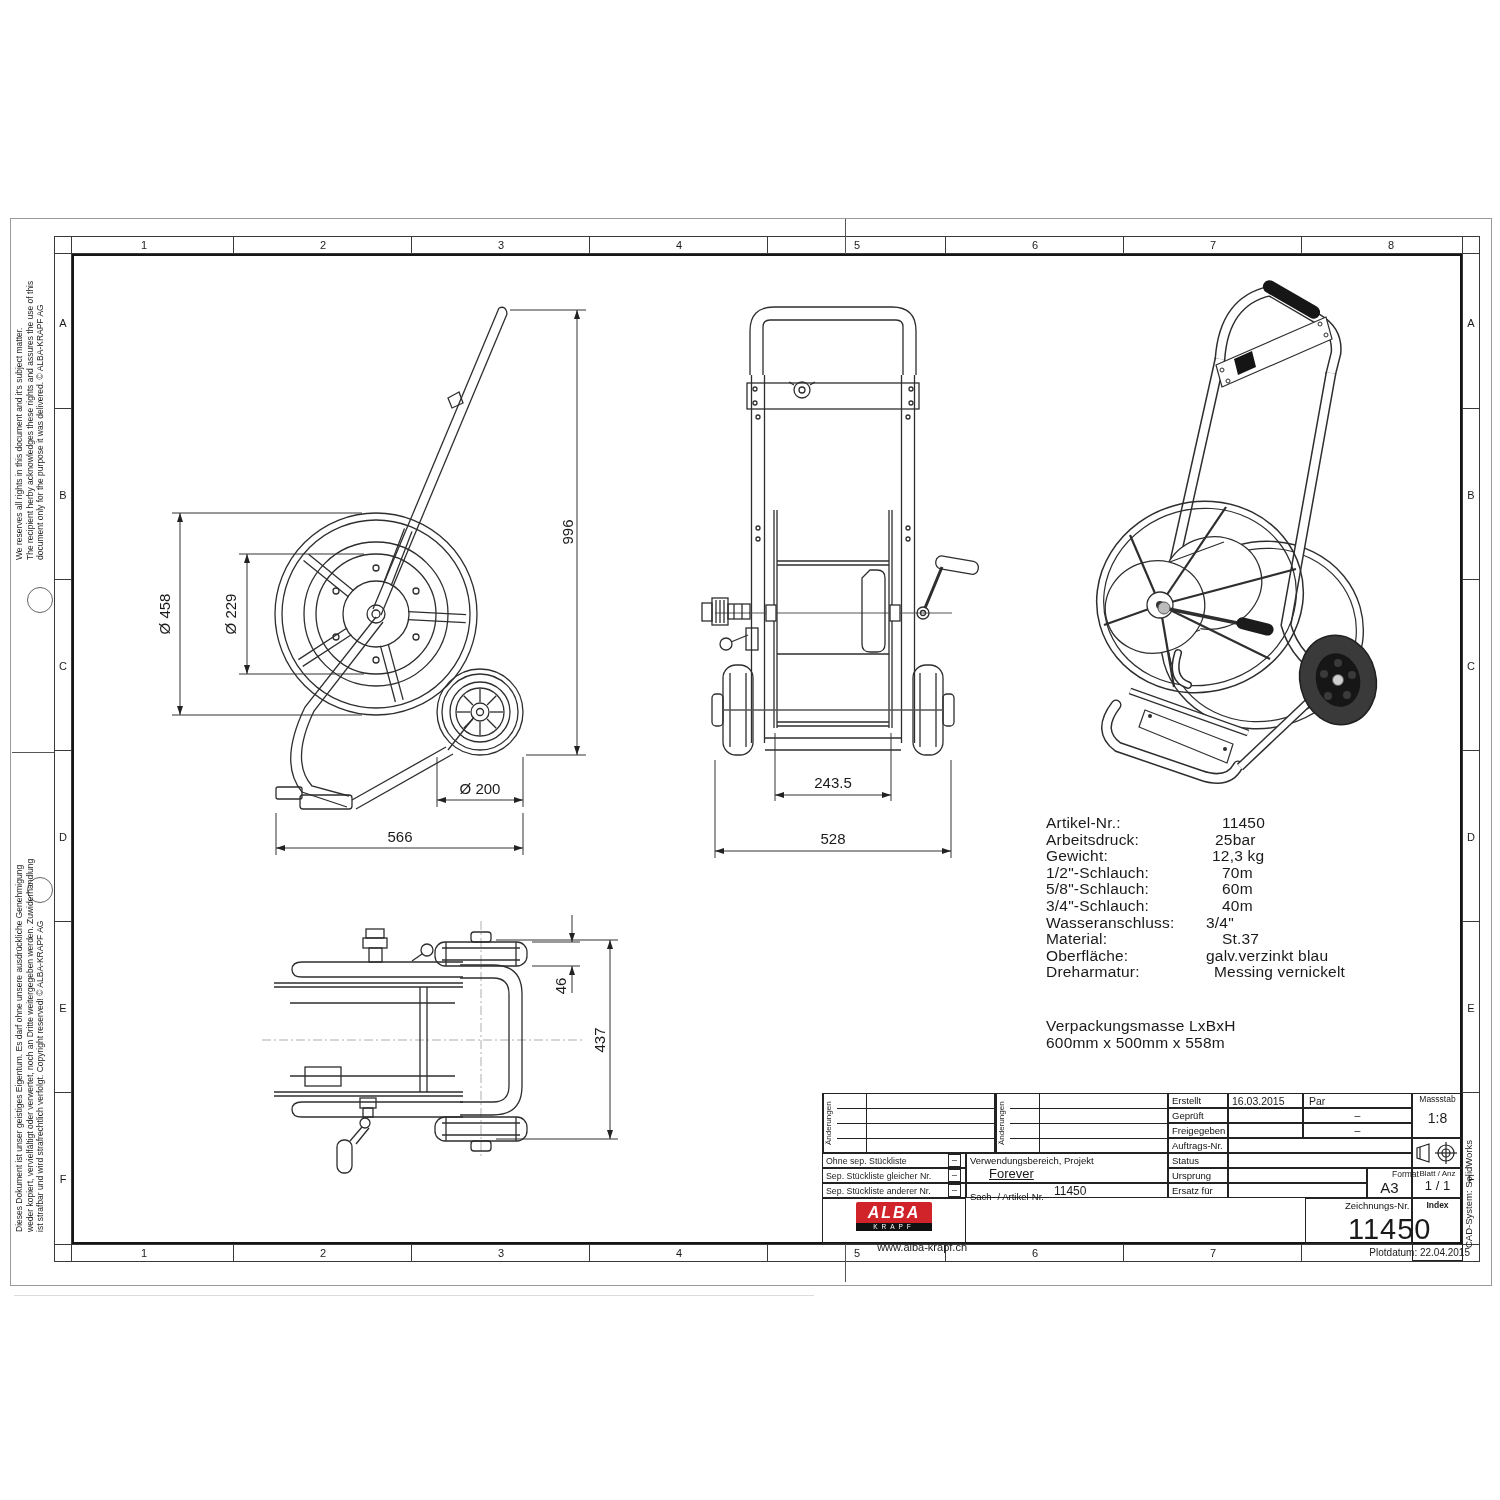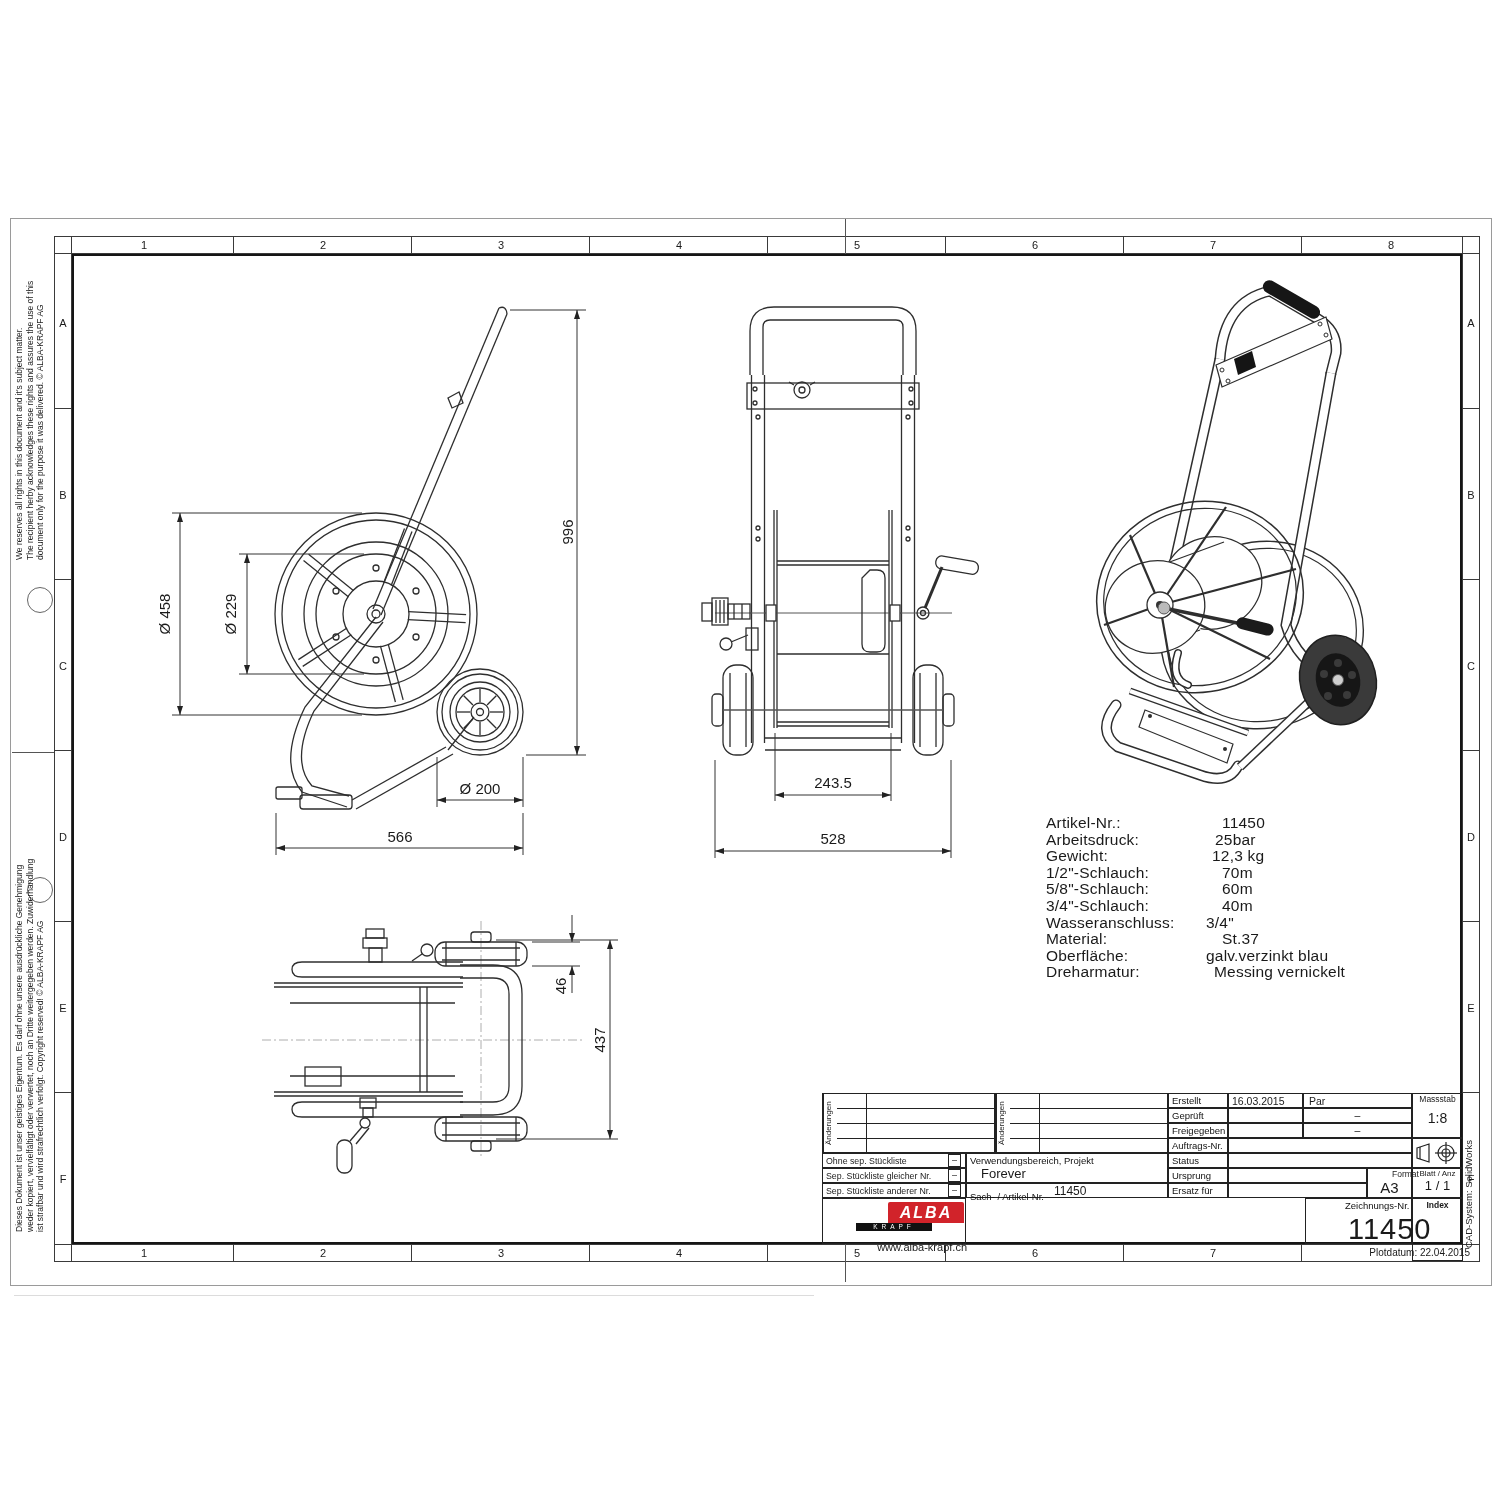--- a/index.html
+++ b/index.html
@@ -30,21 +30,21 @@
   text.dim{font:15px "Liberation Sans",sans-serif;fill:#1a1a1a;}
   
   .tb{left:822px;top:1093px;width:641px;height:151px;}
   .tc{position:absolute;border:1px solid #222;box-sizing:border-box;}
   .lab{font-size:9.5px;padding:1px 0 0 3px;color:#111;}
   .vtext{writing-mode:vertical-rl;transform:rotate(180deg);font-size:8px;text-align:center;width:100%;height:100%;}
   .cbrow{display:flex;align-items:center;font-size:8.8px;padding-left:3px;}
   .cb{width:11px;height:11px;border:1px solid #222;font-size:9px;line-height:10px;text-align:center;margin-left:auto;margin-right:4px;flex:none;}
   .hline{position:absolute;border-top:1px solid #222;height:0;}
   .vline{position:absolute;border-left:1px solid #222;width:0;}
-  .logo-red{background:#d1232a;color:#fff;font-weight:bold;font-style:italic;font-size:16px;text-align:center;letter-spacing:2px;line-height:21px;height:21px;width:76px;border-radius:2px 2px 0 0;margin-left:32px;}
+  .logo-red{background:#d1232a;color:#fff;font-weight:bold;font-style:italic;font-size:16px;text-align:center;letter-spacing:2px;line-height:21px;height:21px;width:76px;border-radius:2px 2px 0 0;}
   .logo-blk{background:#111;color:#fff;font-size:6.5px;letter-spacing:4px;text-align:center;line-height:8px;height:8px;width:76px;}
   .logo-url{font-size:11px;text-align:right;margin-top:9px;}
 </style>
 </head>
 <body>
 
 <div class="abs sheet-edge"></div>
 <div class="abs shadow" style="left:14px;top:1295px;width:800px;"></div>
 
 <div class="abs band-h" style="top:236px;">
@@ -425,20 +425,24 @@
       <div style="padding-left:16px">St.37</div>
     </div>
   <div class="row">
       <div class="sl">Oberfläche:</div>
       <div>galv.verzinkt blau</div>
     </div>
   <div class="row">
       <div class="sl">Dreharmatur:</div>
       <div style="padding-left:8px">Messing vernickelt</div>
     </div>
+  <div class="pack">
+    <div>Verpackungsmasse LxBxH</div>
+    <div>600mm x 500mm x 558m</div>
+  </div>
 </div>
 
 <div class="abs tb">
 
   <div class="tc" style="left:0;top:0;width:173px;height:60px;">
     <div class="vtext" style="position:absolute;left:0;top:0;width:14px;height:58px;border-right:1px solid #222;">Änderungen</div>
     <div class="vline" style="left:43px;top:0;height:58px;"></div>
     <div class="hline" style="left:14px;top:14px;width:157px;"></div>
     <div class="hline" style="left:14px;top:29px;width:157px;"></div>
     <div class="hline" style="left:14px;top:44px;width:157px;"></div>
@@ -459,21 +463,21 @@
     <span>Sep. Stückliste gleicher Nr.</span>
     <span class="cb">–</span>
   </div>
   <div class="tc cbrow" style="left:0;top:90px;width:144px;height:15px;">
     <span>Sep. Stückliste anderer Nr.</span>
     <span class="cb">–</span>
   </div>
 
   <div class="tc" style="left:144px;top:60px;width:202px;height:30px;">
     <div class="lab">Verwendungsbereich, Projekt</div>
-    <div style="font-size:13px;padding-left:14px;">Forever</div>
+    <div style="font-size:13px;padding-left:22px;text-decoration:underline;">Forever</div>
   </div>
   <div class="tc" style="left:144px;top:90px;width:202px;height:15px;display:flex;align-items:center;">
     <span class="lab" style="padding-top:12px;text-align:right;">Sach- / Artikel-Nr.</span>
     <span style="font-size:12px;margin-left:10px;">11450</span>
   </div>
 
   <div class="tc lab" style="left:346px;top:0;width:60px;height:15px;">Erstellt</div>
   <div class="tc lab" style="left:346px;top:15px;width:60px;height:15px;">Geprüft</div>
   <div class="tc lab" style="left:346px;top:30px;width:60px;height:15px;">Freigegeben</div>
   <div class="tc lab" style="left:346px;top:45px;width:60px;height:15px;">Auftrags-Nr.</div>

